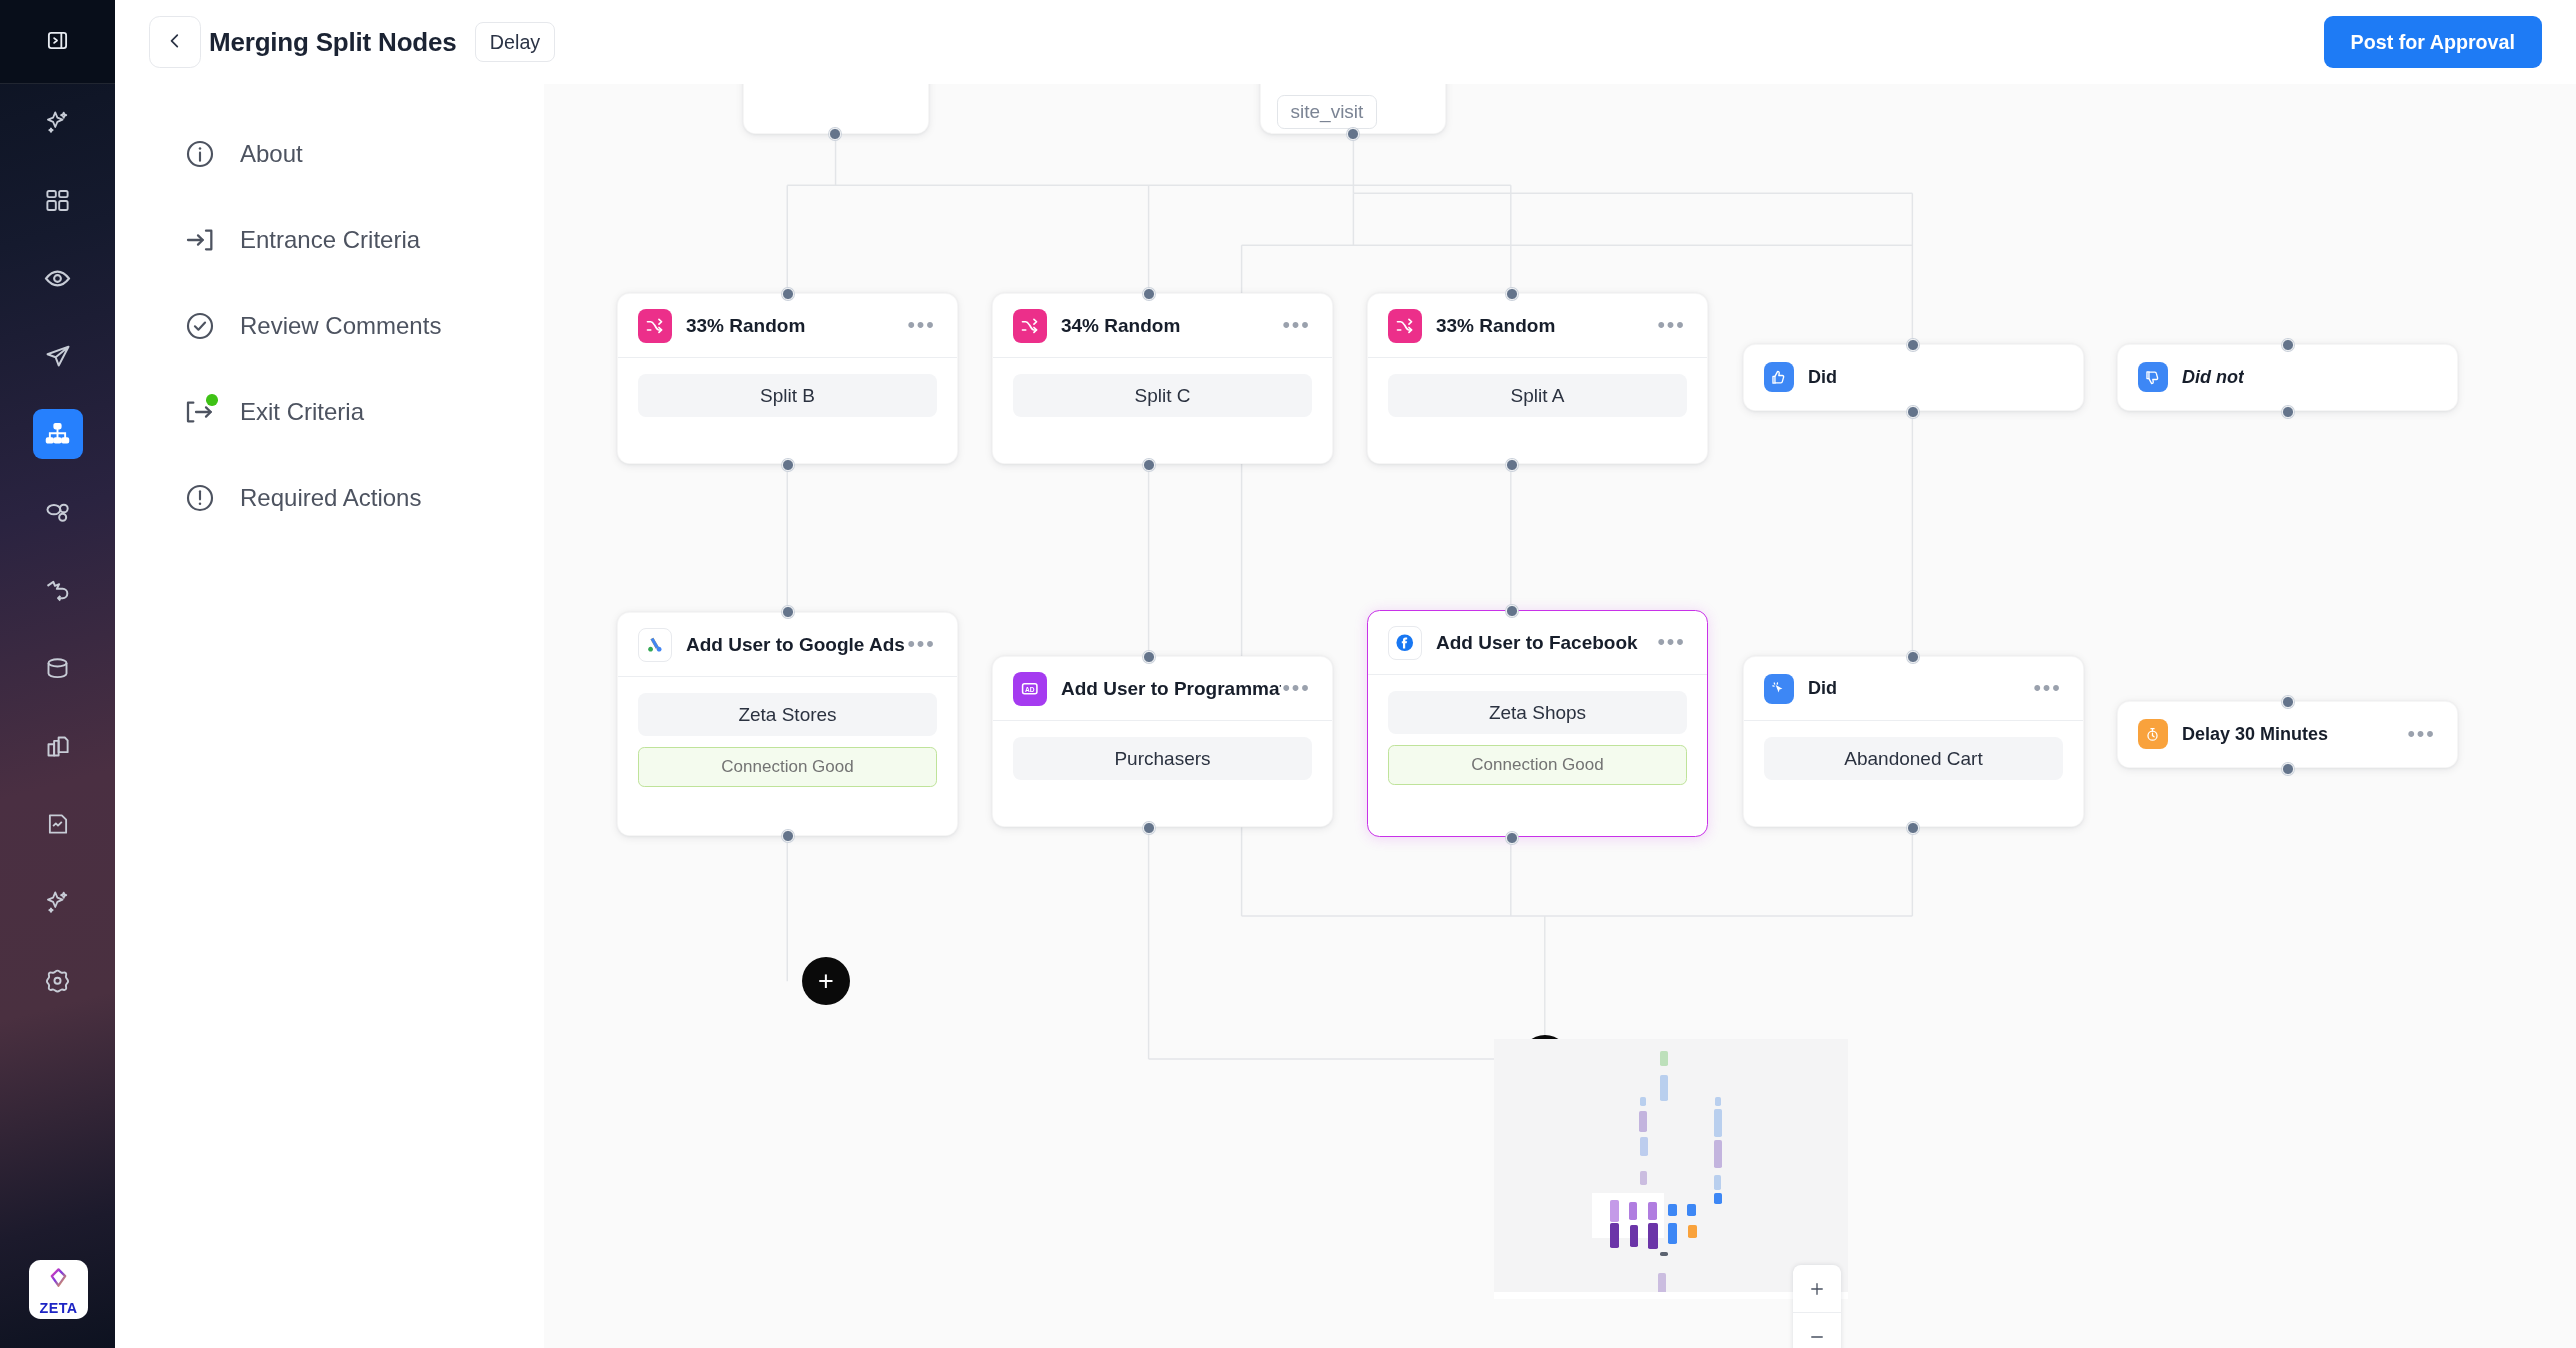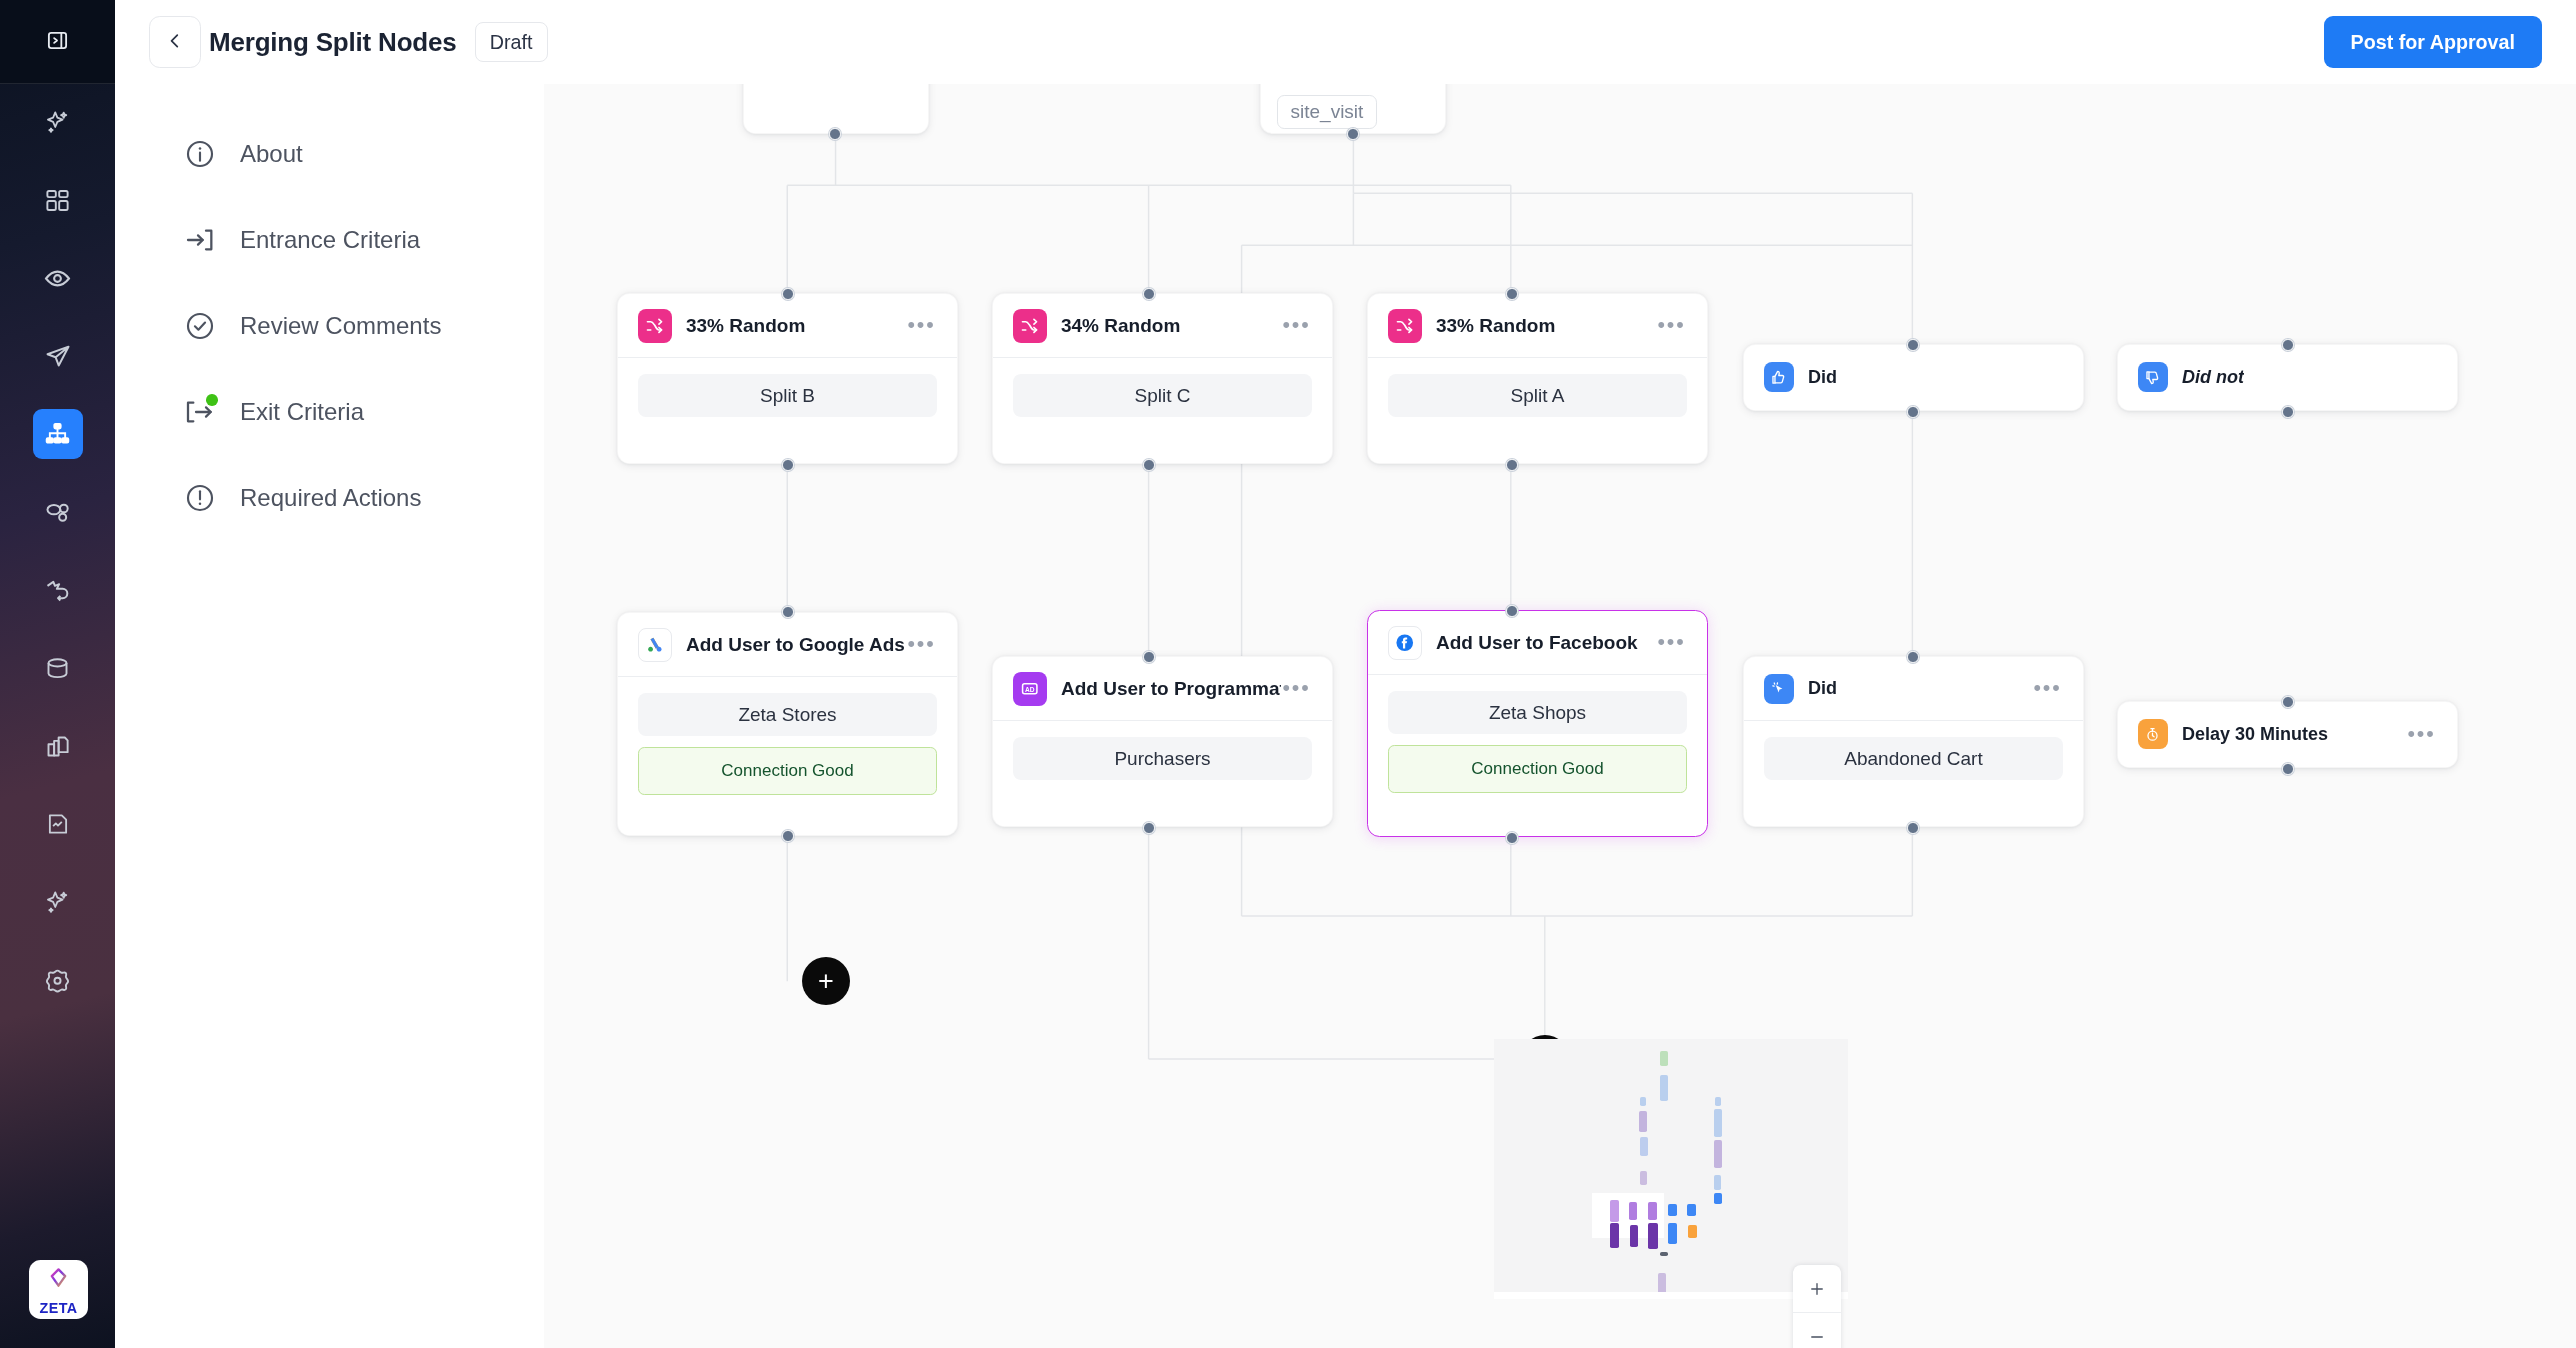--- a/index.html
+++ b/index.html
@@ -112,24 +112,24 @@
     margin-left: auto; font-size: 21.5px; color: #9aa1ad; letter-spacing: 1.8px;
     line-height: 9px; cursor: pointer; padding: 5.4px 1.8px;
   }
   .node-body { padding: 16px 19.7px 19.7px 19.7px; }
   .pill {
     background: #f4f5f7; border-radius: 8px; height: 43px;
     display: flex; align-items: center; justify-content: center;
     font-size: 19px; color: #2b3240;
   }
   .conn-status {
-    margin-top: 10.7px; height: 48px; border-radius: 6.3px;
+    margin-top: 10.7px; height: 40px; border-radius: 6.3px;
     border: 0.9px solid #bfe39a; background: #f4fbee;
     display: flex; align-items: center; justify-content: center;
-    font-size: 17px; color: #14532d;
+    font-size: 17px; color: #737373;
   }
   .tag-chip {
     display: inline-flex; align-items: center; height: 34px; padding: 0 12.5px;
     border: 0.9px solid #e2e5e9; border-radius: 7.2px;
     font-size: 19px; color: #7b8494; background: #fff;
   }
   .port {
     position: absolute; width: 11.6px; height: 11.6px; border-radius: 50%;
     background: #64748b; border: 1.8px solid #fff;
     box-shadow: 0 0 0 0.9px #cbd2db;
@@ -313,21 +313,21 @@
 
   <div id="topbar">
     <div id="back-btn">
       <span>
         <svg width="19.7" height="19.7" viewBox="0 0 24 24" fill="none" stroke="#2b3345" stroke-width="2.1" stroke-linecap="round" stroke-linejoin="round">
           <path d="M15 5l-7 7 7 7"></path>
         </svg>
       </span>
     </div>
     <div id="page-title">Merging Split Nodes</div>
-    <div id="status-badge">Draft</div>
+    <div id="status-badge">Delay</div>
     <button id="post-approval-btn">Post for Approval</button>
   </div>
 
   <div id="side-panel">
 
     <div class="nav-item">
       <span class="nav-icon">
         <svg width="32" height="32" viewBox="0 0 24 24" fill="none" stroke="#4d5360" stroke-width="1.6">
           <circle cx="12" cy="12" r="9"></circle>
           <circle cx="12" cy="7.8" r="0.95" fill="#4d5360" stroke="none"></circle>

